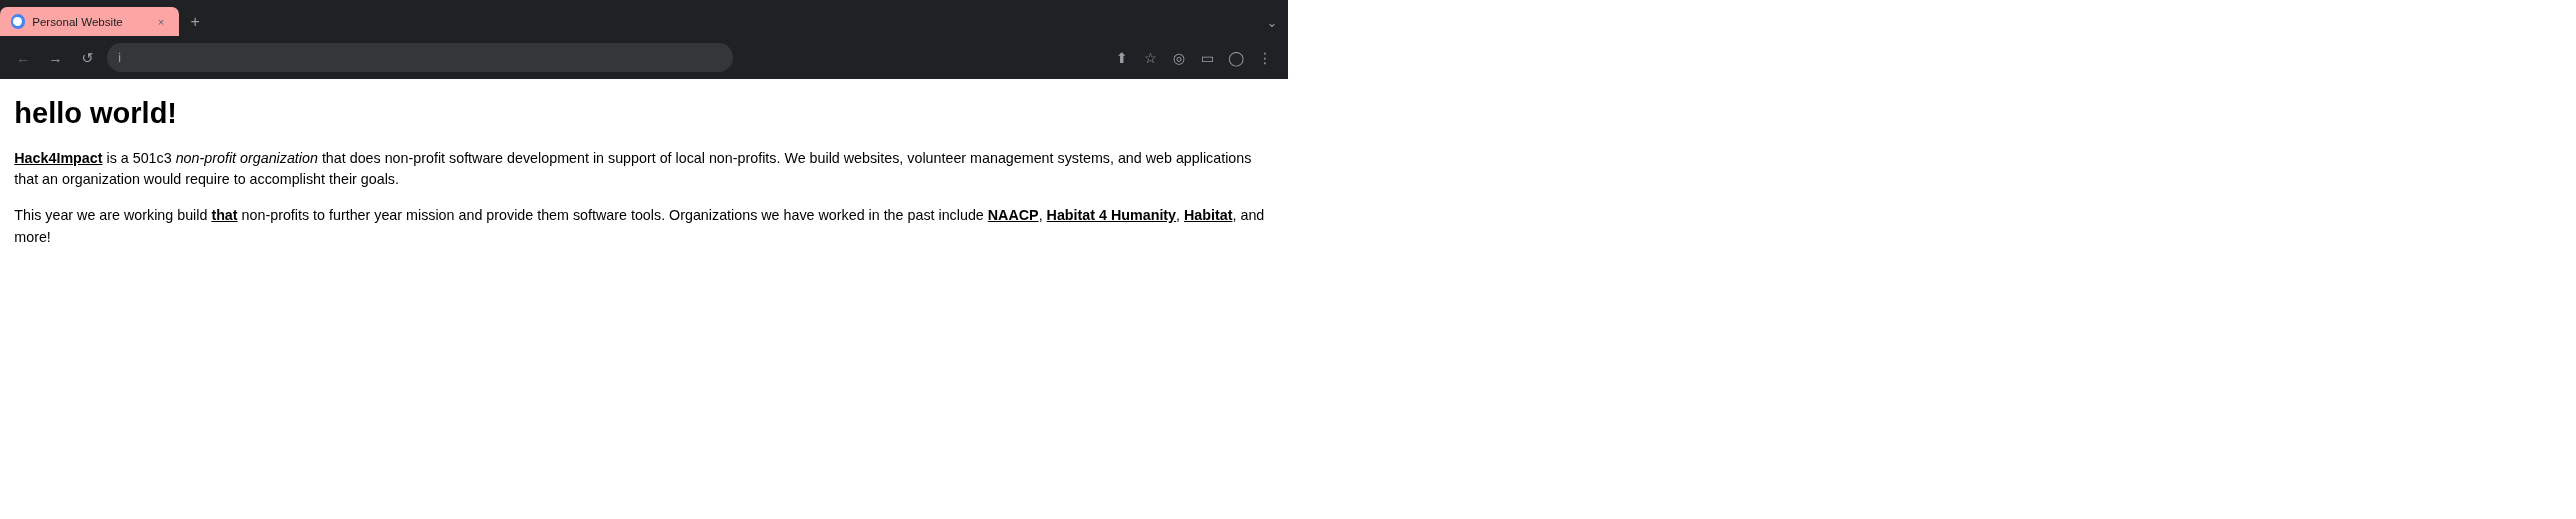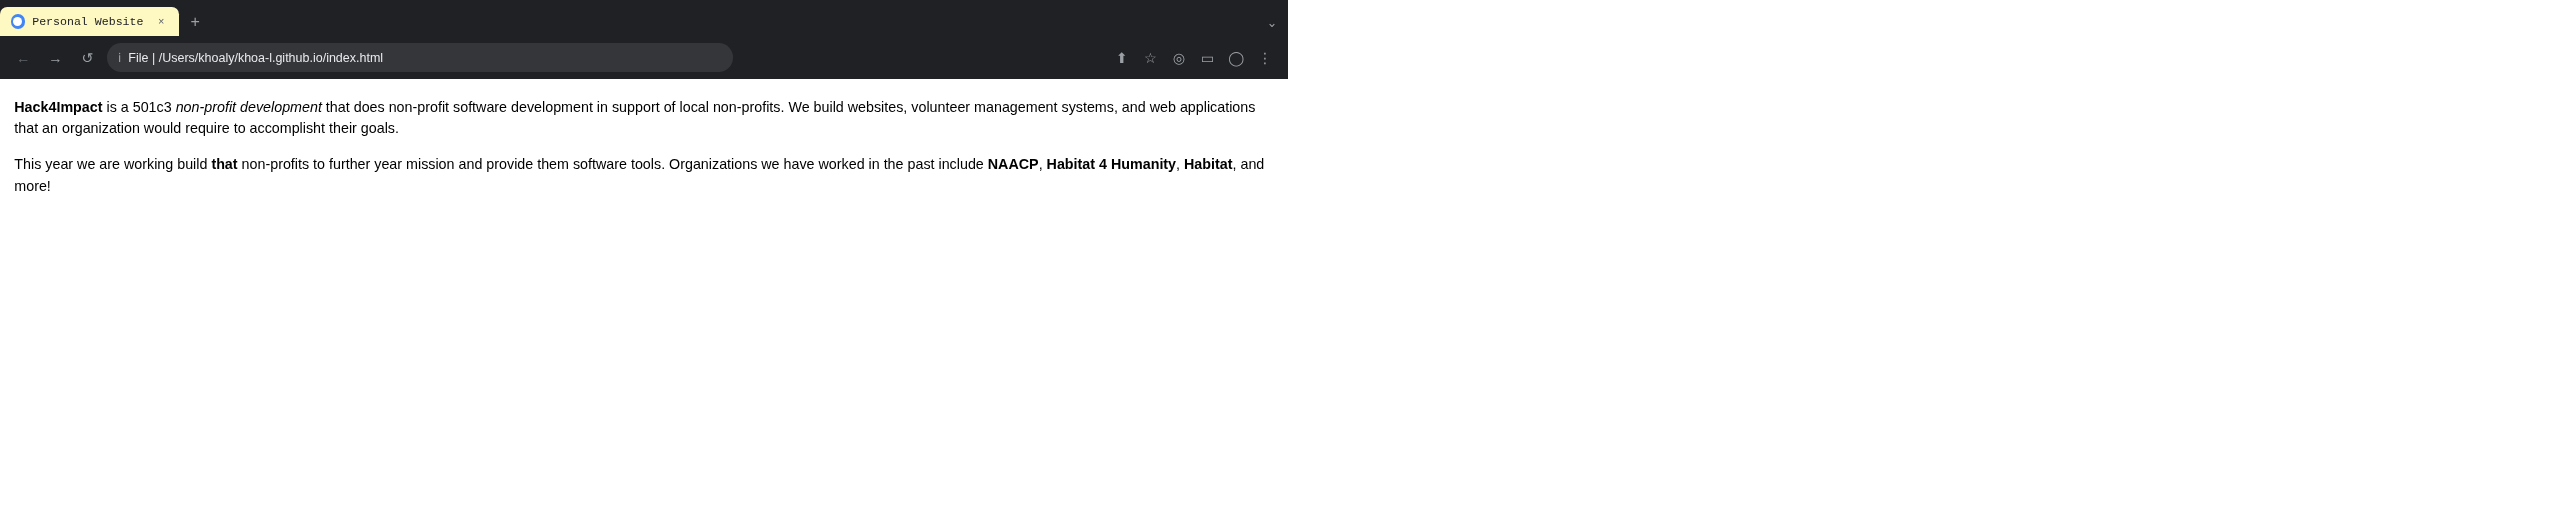--- a/index.html
+++ b/index.html
@@ -24,30 +24,29 @@
       display: flex;
       align-items: center;
       padding: 7.2px 0 0 0;
       background: #202124;
       height: 36px;
     }
 
     .tab {
       display: flex;
       align-items: center;
-      background: #fef9c3;
+      background: #fca5a5;
       border-radius: 7.2px 7.2px 0 0;
       padding: 0 10.7px;
       height: 29px;
       min-width: 179px;
       max-width: 215px;
       position: relative;
       gap: 7.2px;
       cursor: pointer;
-      font-family: Liberation Mono, monospace;
     }
 
     .tab-favicon {
       width: 14.3px;
       height: 14.3px;
       border-radius: 50%;
       background: #4285f4;
       display: flex;
       align-items: center;
       justify-content: center;
@@ -194,20 +193,21 @@
 
     .page-paragraph {
       font-size: 14.3px;
       color: #000;
       line-height: 1.5;
       margin-bottom: 14.3px;
     }
 
     .bold-text {
       font-weight: bold;
+      text-decoration: underline;
     }
 
     .italic-text {
       font-style: italic;
     }
   </style>
 </head>
 <body>
 
 <div class="browser-chrome">
@@ -226,40 +226,40 @@
     </div>
   </div>
 
   <div class="address-bar-row">
     <div class="nav-btn disabled">←</div>
     <div class="nav-btn">→</div>
     <div class="nav-btn">↺</div>
 
     <div class="address-bar">
       <span class="address-info-icon">ℹ</span>
-      <span class="address-text">File | /Users/khoaly/khoa-l.github.io/index.html</span>
     </div>
 
     <div class="toolbar-right">
       <div class="toolbar-btn">⬆</div>
       <div class="toolbar-btn">☆</div>
       <div class="toolbar-btn">◎</div>
       <div class="toolbar-btn">▭</div>
       <div class="toolbar-btn">◯</div>
       <div class="toolbar-btn">⋮</div>
     </div>
   </div>
 
 </div>
 
 <div class="page-content">
 
+  <h1 class="page-heading">hello world!</h1>
 
   <p class="page-paragraph">
-    <span class="bold-text">Hack4Impact</span><span> is a 501c3 </span><span class="italic-text">non-profit development</span><span> that does non-profit software development in support of local non-profits. We build websites, volunteer management systems, and web applications that an organization would require to accomplisht their goals.</span>
+    <span class="bold-text">Hack4Impact</span><span> is a 501c3 </span><span class="italic-text">non-profit organization</span><span> that does non-profit software development in support of local non-profits. We build websites, volunteer management systems, and web applications that an organization would require to accomplisht their goals.</span>
   </p>
 
   <p class="page-paragraph">
     <span>This year we are working build </span><span class="bold-text">that</span><span> non-profits to further year mission and provide them software tools. Organizations we have worked in the past include </span><span class="bold-text">NAACP</span><span>, </span><span class="bold-text">Habitat 4 Humanity</span><span>, </span><span class="bold-text">Habitat</span><span>, and more!</span>
   </p>
 
 </div>
 
 
 </body></html>

